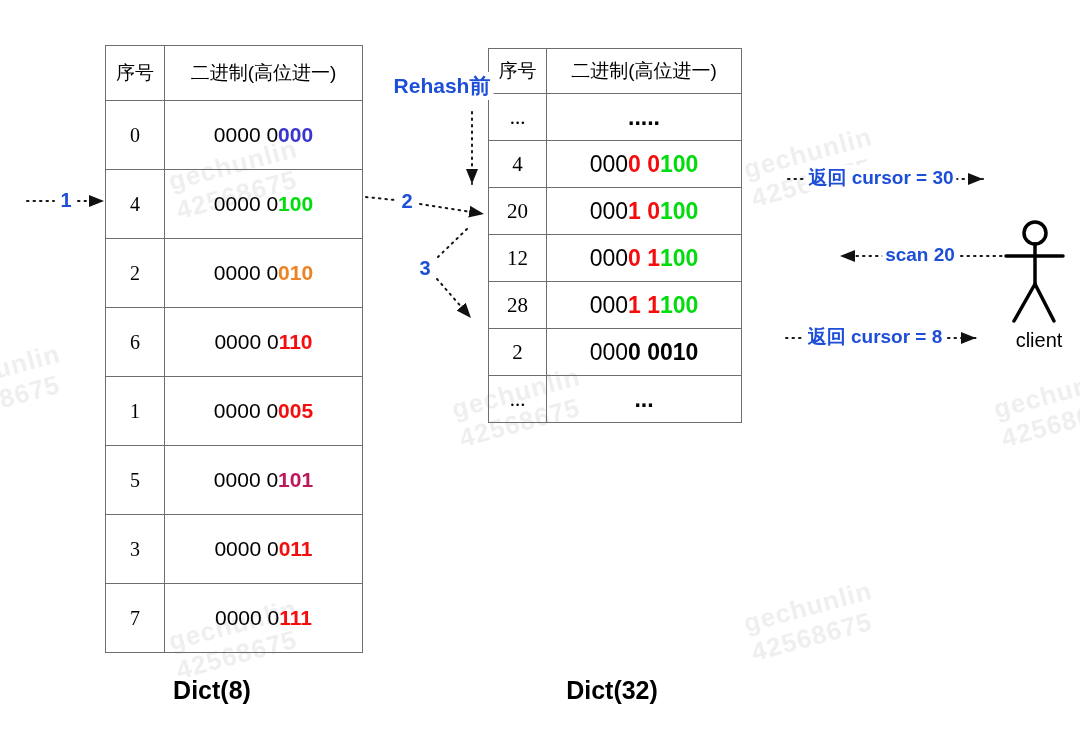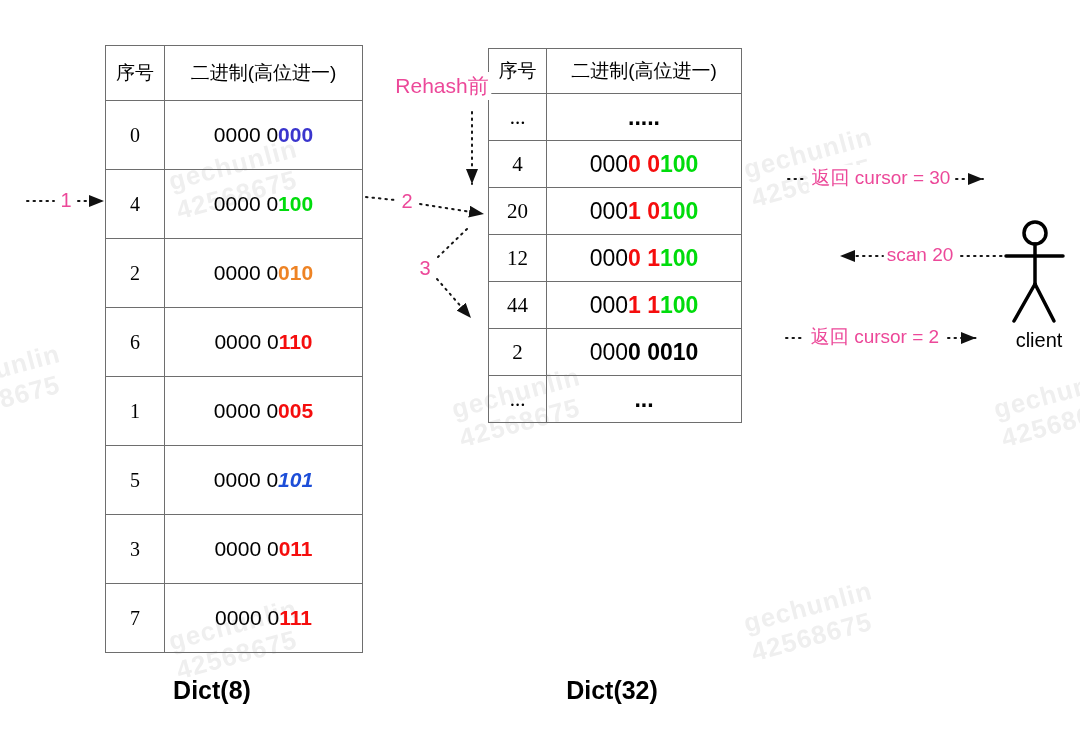--- a/index.html
+++ b/index.html
@@ -36,21 +36,21 @@
   #right-table .c1{width:57px;font-size:21px;}
   #right-table .hrow .c1,#right-table .hrow .c2{font-size:19px;}
   #right-table .c2{font-size:23px;}
   #right-table .seg{font-weight:700;}
   #right-table .seg1{font-weight:400;}
   
   .caption{position:absolute;font-weight:700;font-size:25px;transform:translate(-50%,-50%);z-index:2;}
   #cap-left{left:212px;top:690px;}
   #cap-right{left:612px;top:690px;}
   
-  .ann{position:absolute;color:#ec4899;font-weight:400;transform:translate(-50%,-50%);
+  .ann{position:absolute;color:#1d4ed8;font-weight:700;transform:translate(-50%,-50%);
        white-space:nowrap;z-index:3;background:#fff;padding:0 3px;}
   #ann-rehash{left:442px;top:86px;font-size:21px;}
   #ann-1{left:66px;top:200px;font-size:20px;}
   #ann-2{left:407px;top:201px;font-size:20px;}
   #ann-3{left:425px;top:268px;font-size:20px;}
   #ann-ret20{left:881px;top:178px;font-size:19px;}
   #ann-scan20{left:920px;top:255px;font-size:19px;}
   #ann-ret2{left:875px;top:337px;font-size:19px;}
   #client-label{position:absolute;left:1039px;top:340px;font-size:20px;transform:translate(-50%,-50%);z-index:3;}
   
@@ -125,21 +125,21 @@
   <div class="trow">
     <div class="c1">6</div>
     <div class="c2"><span>0000 0</span><span class="bsuf" style="color: rgb(245, 13, 13);">110</span></div>
   </div>
   <div class="trow">
     <div class="c1">1</div>
     <div class="c2"><span>0000 0</span><span class="bsuf" style="color: rgb(245, 13, 13);">005</span></div>
   </div>
   <div class="trow">
     <div class="c1">5</div>
-    <div class="c2"><span>0000 0</span><span class="bsuf" style="color: #1d4ed8; font-style: italic;">101</span></div>
+    <div class="c2"><span>0000 0</span><span class="bsuf" style="color: #be185d;">101</span></div>
   </div>
   <div class="trow">
     <div class="c1">3</div>
     <div class="c2"><span>0000 0</span><span class="bsuf" style="color: rgb(245, 13, 13);">011</span></div>
   </div>
   <div class="trow">
     <div class="c1">7</div>
     <div class="c2"><span>0000 0</span><span class="bsuf" style="color: rgb(245, 13, 13);">111</span></div>
   </div>
 </div>
@@ -159,21 +159,21 @@
   </div>
   <div class="trow">
     <div class="c1">20</div>
     <div class="c2"><span class="seg seg1">000</span><span class="seg" style="color: rgb(245, 13, 13);">1</span><span class="seg" style="color: rgb(245, 13, 13);"> 0</span><span class="seg" style="color: rgb(0, 220, 12);">100</span></div>
   </div>
   <div class="trow">
     <div class="c1">12</div>
     <div class="c2"><span class="seg seg1">000</span><span class="seg" style="color: rgb(245, 13, 13);">0</span><span class="seg" style="color: rgb(245, 13, 13);"> 1</span><span class="seg" style="color: rgb(0, 220, 12);">100</span></div>
   </div>
   <div class="trow">
-    <div class="c1">44</div>
+    <div class="c1">28</div>
     <div class="c2"><span class="seg seg1">000</span><span class="seg" style="color: rgb(245, 13, 13);">1</span><span class="seg" style="color: rgb(245, 13, 13);"> 1</span><span class="seg" style="color: rgb(0, 220, 12);">100</span></div>
   </div>
   <div class="trow">
     <div class="c1">2</div>
     <div class="c2"><span class="seg seg1">000</span><span class="seg" style="color: rgb(0, 0, 0);">0</span><span class="seg" style="color: rgb(0, 0, 0);"> 0</span><span class="seg" style="color: rgb(0, 0, 0);">010</span></div>
   </div>
   <div class="trow">
     <div class="c1">...</div>
     <div class="c2"><span class="seg seg1"></span><span class="seg" style="color: rgb(0, 0, 0);"></span><span class="seg" style="color: rgb(0, 0, 0);"></span><span class="seg" style="color: rgb(0, 0, 0);">...</span></div>
   </div>
@@ -181,14 +181,14 @@
 
 <div id="cap-left" class="caption">Dict(8)</div>
 <div id="cap-right" class="caption">Dict(32)</div>
 
 <div id="ann-rehash" class="ann">Rehash前</div>
 <div id="ann-1" class="ann">1</div>
 <div id="ann-2" class="ann">2</div>
 <div id="ann-3" class="ann">3</div>
 <div id="ann-ret20" class="ann">返回 cursor = 30</div>
 <div id="ann-scan20" class="ann">scan 20</div>
-<div id="ann-ret2" class="ann">返回 cursor = 2</div>
+<div id="ann-ret2" class="ann">返回 cursor = 8</div>
 <div id="client-label">client</div>
 
 </body></html>

